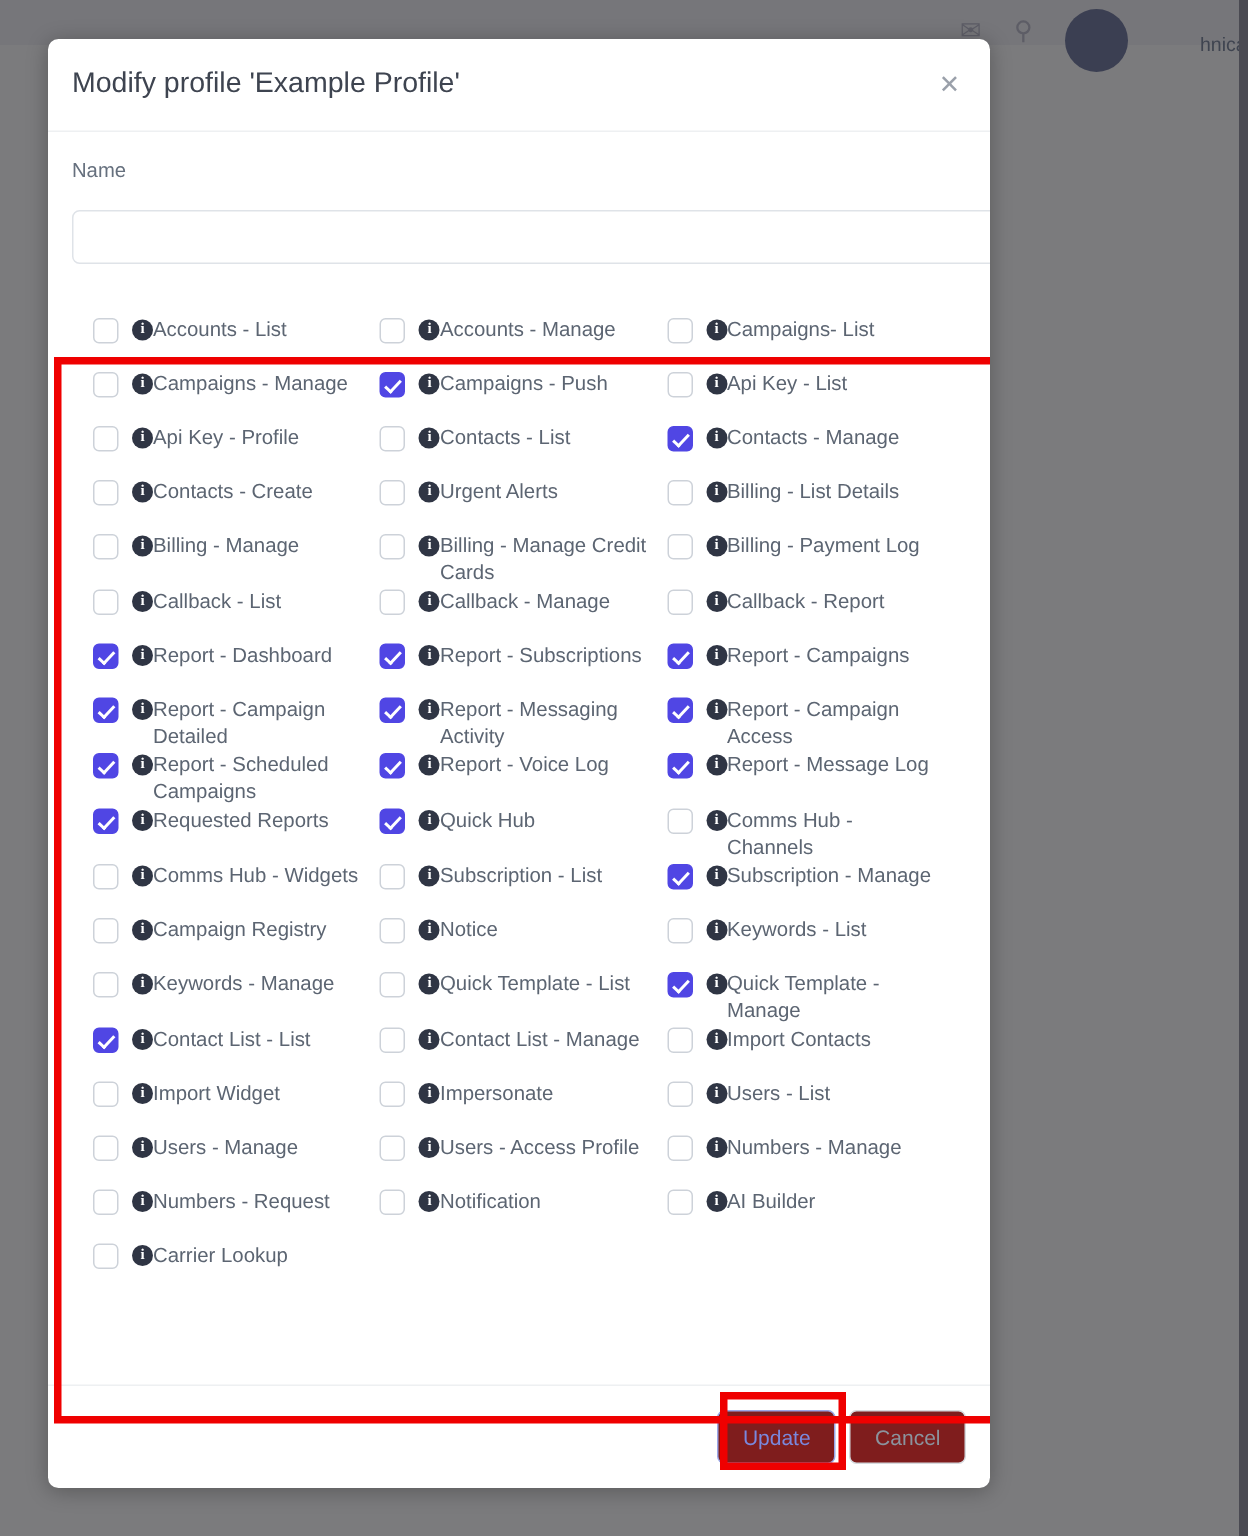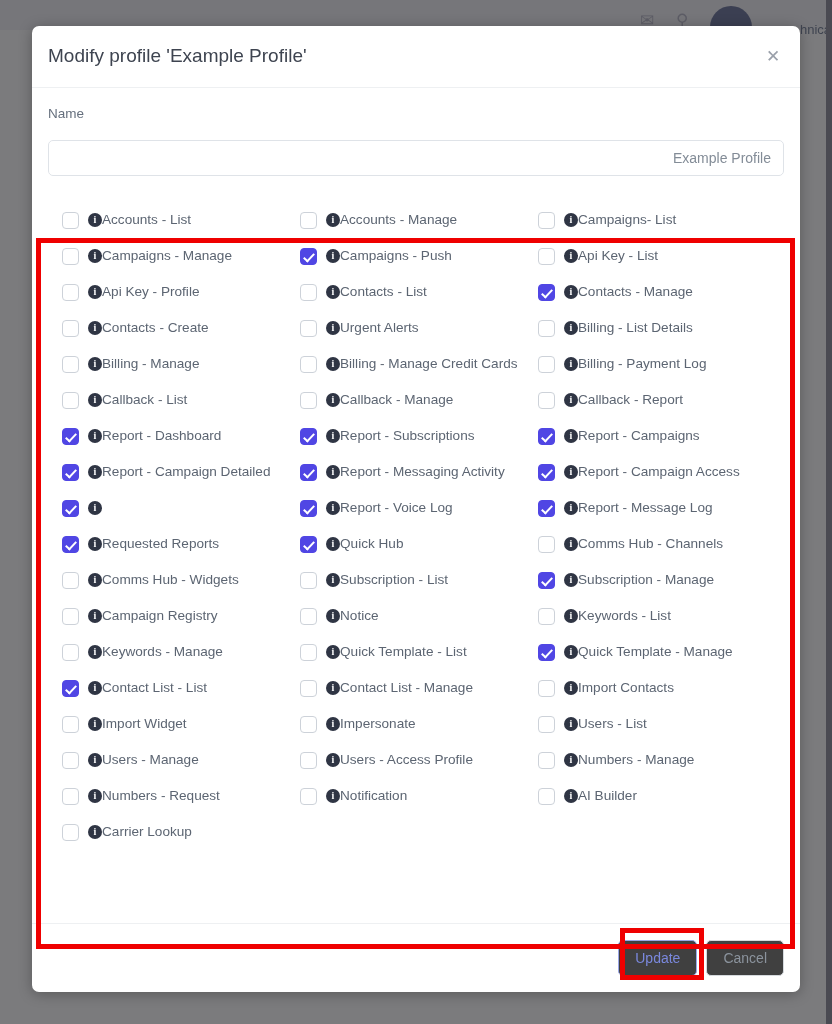--- a/index.html
+++ b/index.html
@@ -49,21 +49,21 @@
     font-size: 13px;
     color: #3f4450;
     white-space: nowrap;
   }
 
   
   #modal {
     position: absolute;
     left: 32px;
     top: 26px;
-    width: 768px;
+    width: 628px;
     height: 966px;
     background: #ffffff;
     border-radius: 7px;
     box-shadow: 0 2px 14px rgba(0,0,0,.28);
     overflow: hidden;
   }
 
   #modal-header {
     position: relative;
     height: 62px;
@@ -206,21 +206,21 @@
     align-items: center;
     justify-content: flex-end;
     padding-right: 16px;
   }
   .footer-btn {
     height: 36px;
     min-width: 66px;
     padding: 0 16px;
     border-radius: 5px;
     font-size: 14px;
-    background: #404040;
+    background: #7f1d1d;
     cursor: pointer;
     font-family: "Liberation Sans", sans-serif;
   }
   #update-button {
     border: 1px solid #9aa7e8;
     color: #7a88dd;
   }
   #cancel-button {
     border: 1px solid #d6dade;
     color: #8b939d;
@@ -377,20 +377,21 @@
           <div class="perm-label">Report - Messaging Activity</div>
         </div>
         <div class="perm-item">
           <div class="perm-checkbox checked"></div>
           <div class="info-icon">i</div>
           <div class="perm-label">Report - Campaign Access</div>
         </div>
         <div class="perm-item">
           <div class="perm-checkbox checked"></div>
           <div class="info-icon">i</div>
+          <div class="perm-label">Report - Scheduled Campaigns</div>
         </div>
         <div class="perm-item">
           <div class="perm-checkbox checked"></div>
           <div class="info-icon">i</div>
           <div class="perm-label">Report - Voice Log</div>
         </div>
         <div class="perm-item">
           <div class="perm-checkbox checked"></div>
           <div class="info-icon">i</div>
           <div class="perm-label">Report - Message Log</div>

